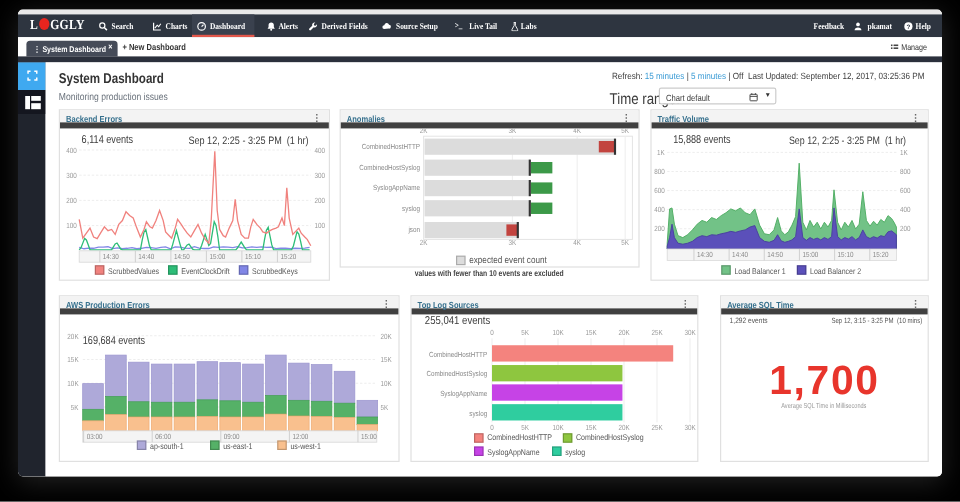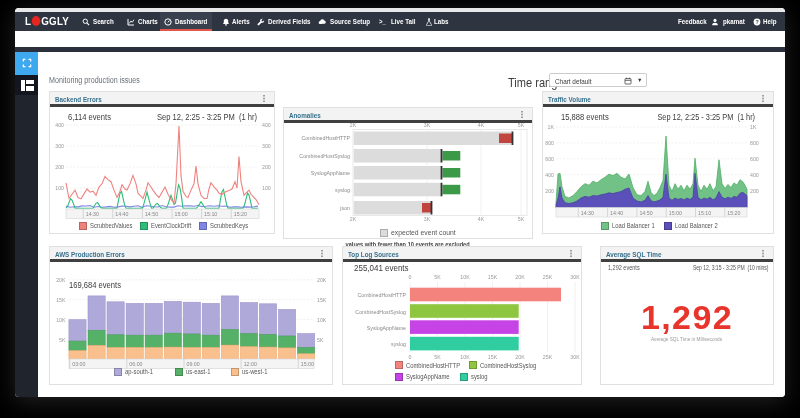--- a/index.html
+++ b/index.html
@@ -3,27 +3,27 @@
 <style>
 * { margin:0; padding:0; box-sizing:border-box; }
 html,body { width:800px; height:418px; }
 body { background:#000; font-family:"Liberation Sans", sans-serif; position:relative; overflow:hidden; }
 .win { position:absolute; left:15px; top:8px; width:770px; height:389px; background:#fff; border-radius:4px; overflow:hidden; box-shadow:0 4px 22px rgba(70,70,70,0.5); }
 .abs { position:absolute; }
 .tx { display:inline-block; transform:scaleX(0.85); transform-origin:0 50%; white-space:nowrap; }
 .txr { display:inline-block; transform:scaleX(0.85); transform-origin:100% 50%; white-space:nowrap; }
 .txc { display:inline-block; transform:scaleX(0.85); transform-origin:50% 50%; white-space:nowrap; }
 .nav { position:absolute; left:0; top:4px; width:100%; height:19px; background:#2e3540; color:#fff; }
-.nav-item { position:absolute; top:0; height:25px; line-height:19px; font-size:7.3px; font-weight:bold; color:#fff; white-space:nowrap; }
+.nav-item { position:absolute; top:0; height:25px; line-height:19px; font-size:7.3px; font-weight:bold; color:#fff; white-space:nowrap;font-family:Liberation Serif, serif; }
 .tabbar { position:absolute; left:0; top:23px; width:100%; height:16px; background:#fff; }
 .sep { position:absolute; left:0; top:39px; width:100%; height:5px; background:#2b303c; }
 .side { position:absolute; left:0; top:44px; width:23px; bottom:0; background:#20242d; }
 .main { position:absolute; left:23px; top:44px; right:0; bottom:0; background:#fff; }
 .panel { position:absolute; background:#fff; border:1px solid #e0e0e0; }
-.phead { height:15px; background:#f3f3f3; border-bottom:3px solid #404040; position:relative; }
+.phead { height:15px; background:#f3f3f3; border-bottom:5px solid #404040; position:relative; }
 .ptitle { position:absolute; left:4.5px; top:3px; font-size:7.4px; font-weight:bold; color:#36708d; }
 .pmenu { position:absolute; right:6px; top:2px; font-size:8px; color:#666; font-weight:bold; }
 .events { position:absolute; font-size:9.5px; color:#3c3c3c; }
 .pdate { position:absolute; font-size:9px; color:#3c3c3c; }
 .pbody { position:relative; width:100%; height:calc(100% - 15px); }
 </style></head>
 <body>
 <div class="win">
   <div class="abs" style="left:0;top:0;width:100%;height:4px;background:#e9e9e9"></div>
   <div class="nav">
@@ -86,33 +86,45 @@
       </span>
     <div class="nav-item" style="left:708px"><span class="tx">pkamat</span></div>
     <span style="position:absolute;left:738px;top:0;height:19px">
         <svg width="8" height="8" viewBox="0 0 16 16" style="position:absolute;top:5.5px">
           <circle cx="8" cy="8" r="6.8" fill="#fff"></circle>
           <text x="8" y="11.7" font-size="10.5" text-anchor="middle" fill="#2e3540" font-weight="bold" font-family="Liberation Sans">?</text>
         </svg>
       </span>
     <div class="nav-item" style="left:748px"><span class="tx">Help</span></div>
   </div>
+  <div class="tabbar">
+    <div class="abs" style="left:7px;top:3px;width:76px;height:13px;background:#454b58;border-radius:3px 3px 0 0;color:#fff;font-size:6.9px;font-weight:bold;line-height:13px;text-align:center"><span class="txc">⋮ System Dashboard&nbsp;<span style="font-size:5.5px;vertical-align:2px">✕</span></span></div>
+    <div class="abs" style="left:87px;top:4px;font-size:7.4px;color:#333;font-weight:bold"><span class="tx">+ New Dashboard</span></div>
+    <div class="abs" style="right:9px;top:4.5px;font-size:7px;color:#333;white-space:nowrap"><svg width="7" height="7" viewBox="0 0 16 16" style="vertical-align:-1px">
+          <rect x="1" y="2.5" width="3" height="3" fill="#444"></rect>
+          <rect x="6" y="2.5" width="9" height="3" fill="#444"></rect>
+          <rect x="1" y="8" width="3" height="3" fill="#444"></rect>
+          <rect x="6" y="8" width="9" height="3" fill="#444"></rect>
+        </svg><span class="tx" style="margin-left:2px">Manage</span></div>
+  </div>
   <div class="sep"></div>
   <div class="side">
     <div class="abs" style="left:0;top:0;width:23px;height:23px;background:#3fa9f0;text-align:center"><svg width="10" height="10" viewBox="0 0 16 16" style="margin-top:6px">
           <path d="M2.2 5.5V2.2h3.3M10.5 2.2h3.3v3.3M13.8 10.5v3.3h-3.3M5.5 13.8H2.2v-3.3" stroke="#fff" stroke-width="2" fill="none"></path>
         </svg></div>
     <div class="abs" style="left:0;top:23px;width:23px;height:20px;background:#14161f">
       <div class="abs" style="left:5.5px;top:4.5px;width:4px;height:11px;background:#fff"></div>
       <div class="abs" style="left:11px;top:4.5px;width:8px;height:4.5px;background:#fff"></div>
       <div class="abs" style="left:11px;top:11px;width:8px;height:4.5px;background:#fff"></div>
     </div>
   </div>
   <div class="main">
+    <div class="abs" style="left:11px;top:6px;font-size:11.8px;font-weight:bold;color:#333"><span class="tx" style="transform:scaleX(0.82)">System Dashboard</span></div>
     <div class="abs" style="left:11px;top:23px;font-size:8.5px;color:#68707a"><span class="tx" style="transform:scaleX(0.84)">Monitoring production issues</span></div>
+    <div class="abs" style="right:15px;top:6.5px;font-size:7.5px;color:#3c3c3c;white-space:nowrap"><span class="txr" style="transform:scaleX(0.9)">Refresh: <span style="color:#3a9bd5">15 minutes</span> | <span style="color:#3a9bd5">5 minutes</span> | Off &nbsp;Last Updated: September 12, 2017, 03:25:36 PM</span></div>
     <div class="abs" style="left:470px;top:23px;font-size:13px;color:#3c3c3c"><span class="tx">Time range:</span></div>
     <div class="abs" style="left:511px;top:21px;width:98px;height:13.5px;border:1px solid #ccc;border-radius:2px;background:#fff">
       <span class="abs" style="left:5px;top:2.5px;font-size:7.5px;color:#3c3c3c"><span class="tx">Chart default</span></span>
       <span class="abs" style="left:74px;top:2.5px;font-size:0;line-height:0">
           <svg width="8" height="8" viewBox="0 0 16 16" style="display:block">
             <rect x="2" y="3.2" width="12" height="10.8" rx="1" fill="none" stroke="#444" stroke-width="1.6"></rect>
             <line x1="2" y1="6.6" x2="14" y2="6.6" stroke="#444" stroke-width="1.6"></line>
             <line x1="5" y1="1.3" x2="5" y2="4" stroke="#444" stroke-width="1.6"></line>
             <line x1="11" y1="1.3" x2="11" y2="4" stroke="#444" stroke-width="1.6"></line>
           </svg>
@@ -157,21 +169,21 @@
             <text transform="translate(154.1,109) scale(0.85,1)" text-anchor="start" font-size="6.2" fill="#888" font-weight="normal">15:10</text>
             <line x1="181.2" y1="102" x2="181.2" y2="111.5" stroke="#c9c9c9" stroke-width="0.7"></line>
             <text transform="translate(183.7,109) scale(0.85,1)" text-anchor="start" font-size="6.2" fill="#888" font-weight="normal">15:20</text>
 </svg>
         <div class="abs" style="left:29px;top:114px;white-space:nowrap;font-size:6.9px;line-height:9px"><span style="display:inline-block;width:8px;height:8px;background:#f0827e;border:1px solid rgba(0,0,0,0.22);vertical-align:-1.5px"></span><span class="tx" style="margin-left:3px;color:#555">ScrubbedValues</span></div>
         <div class="abs" style="left:89.7px;top:114px;white-space:nowrap;font-size:6.9px;line-height:9px"><span style="display:inline-block;width:8px;height:8px;background:#2dbd78;border:1px solid rgba(0,0,0,0.22);vertical-align:-1.5px"></span><span class="tx" style="margin-left:3px;color:#555">EventClockDrift</span></div>
         <div class="abs" style="left:149.4px;top:114px;white-space:nowrap;font-size:6.9px;line-height:9px"><span style="display:inline-block;width:8px;height:8px;background:#8186e6;border:1px solid rgba(0,0,0,0.22);vertical-align:-1.5px"></span><span class="tx" style="margin-left:3px;color:#555">ScrubbedKeys</span></div>
       </div>
     </div>
 
-    <div class="panel" style="left:245px;top:55px;width:250px;height:132px">
+    <div class="panel" style="left:245px;top:39px;width:250px;height:132px">
       <div class="phead">
           <div class="ptitle"><span class="tx">Anomalies</span></div>
           <div class="pmenu">⋮</div>
         </div>
       <div class="pbody">
         <svg width="250" height="103" style="position:absolute;left:0;top:0">
             <rect x="69" y="6.5" width="174" height="86" fill="#fff" stroke="#e3e3e3" stroke-width="0.8"></rect>
             <text transform="translate(69,4.0) scale(0.85,1)" text-anchor="middle" font-size="6.2" fill="#999" font-weight="normal">2K</text>
             <text transform="translate(69,97.5) scale(0.85,1)" text-anchor="middle" font-size="6.2" fill="#999" font-weight="normal">2K</text>
             <line x1="143" y1="6.5" x2="143" y2="92.5" stroke="#ededed" stroke-width="0.8"></line>
@@ -377,17 +389,17 @@
     </div>
 
     <div class="panel" style="left:562px;top:194px;width:174px;height:139px">
       <div class="phead">
           <div class="ptitle"><span class="tx">Average SQL Time</span></div>
           <div class="pmenu">⋮</div>
         </div>
       <div class="pbody">
         <div class="abs" style="left:7px;top:2px;font-size:6.5px;color:#555"><span class="tx">1,292 events</span></div>
         <div class="abs" style="right:5px;top:2px;font-size:6.3px;color:#555"><span class="txr" style="transform:scaleX(0.8)">Sep 12, 3:15 - 3:25 PM&nbsp; (10 mins)</span></div>
-        <div class="abs" style="left:0;top:36px;width:100%;text-align:center;font-size:34px;font-weight:bold;color:#e8352c;letter-spacing:1.4px">1,292</div>
+        <div class="abs" style="left:0;top:36px;width:100%;text-align:center;font-size:34px;font-weight:bold;color:#e8352c;letter-spacing:1.4px">1,700</div>
         <div class="abs" style="left:0;top:74px;width:100%;text-align:center;font-size:6px;color:#999"><span class="txc" style="transform:scaleX(0.78)">Average SQL Time in Milliseconds</span></div>
       </div>
     </div>
   </div>
 </div>
 </body></html>

